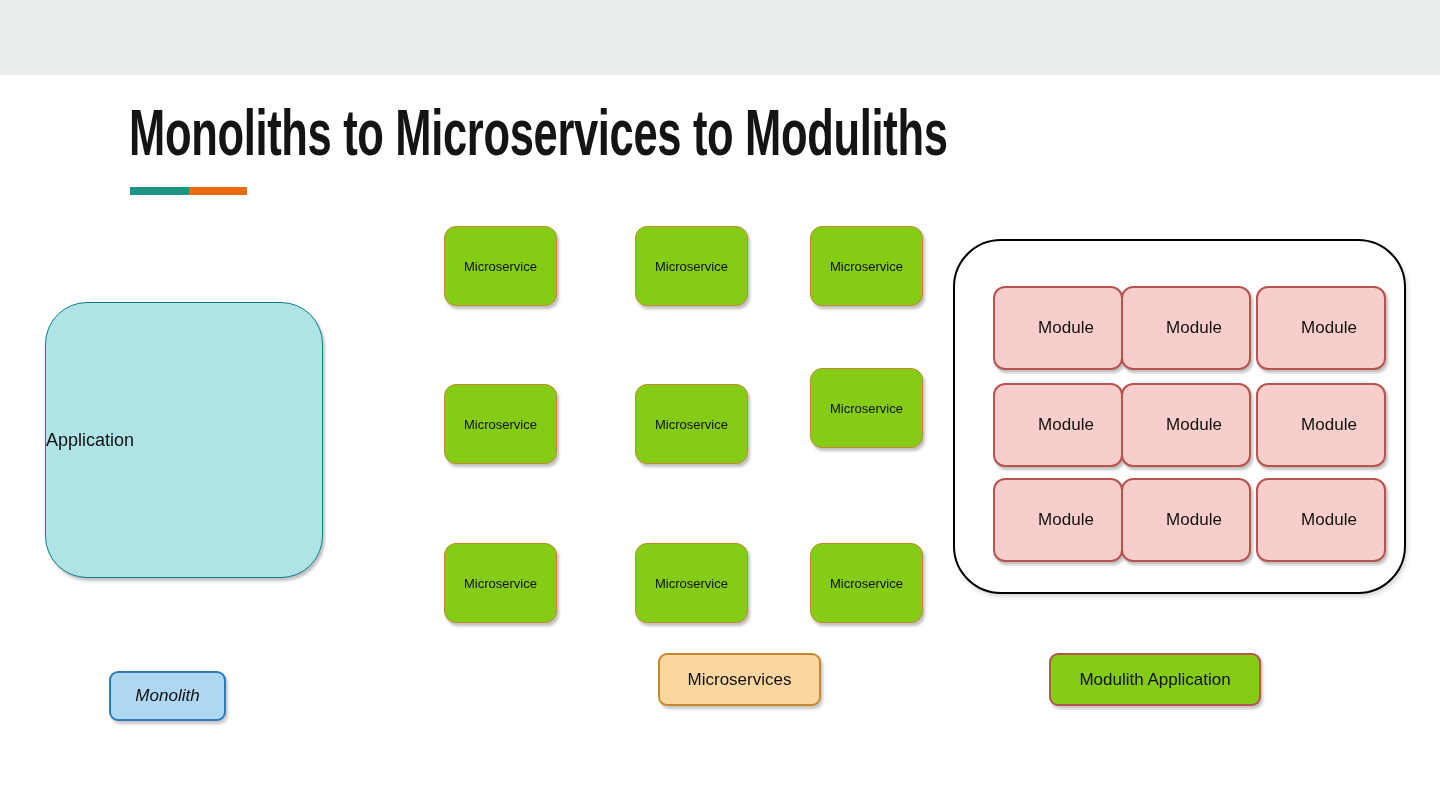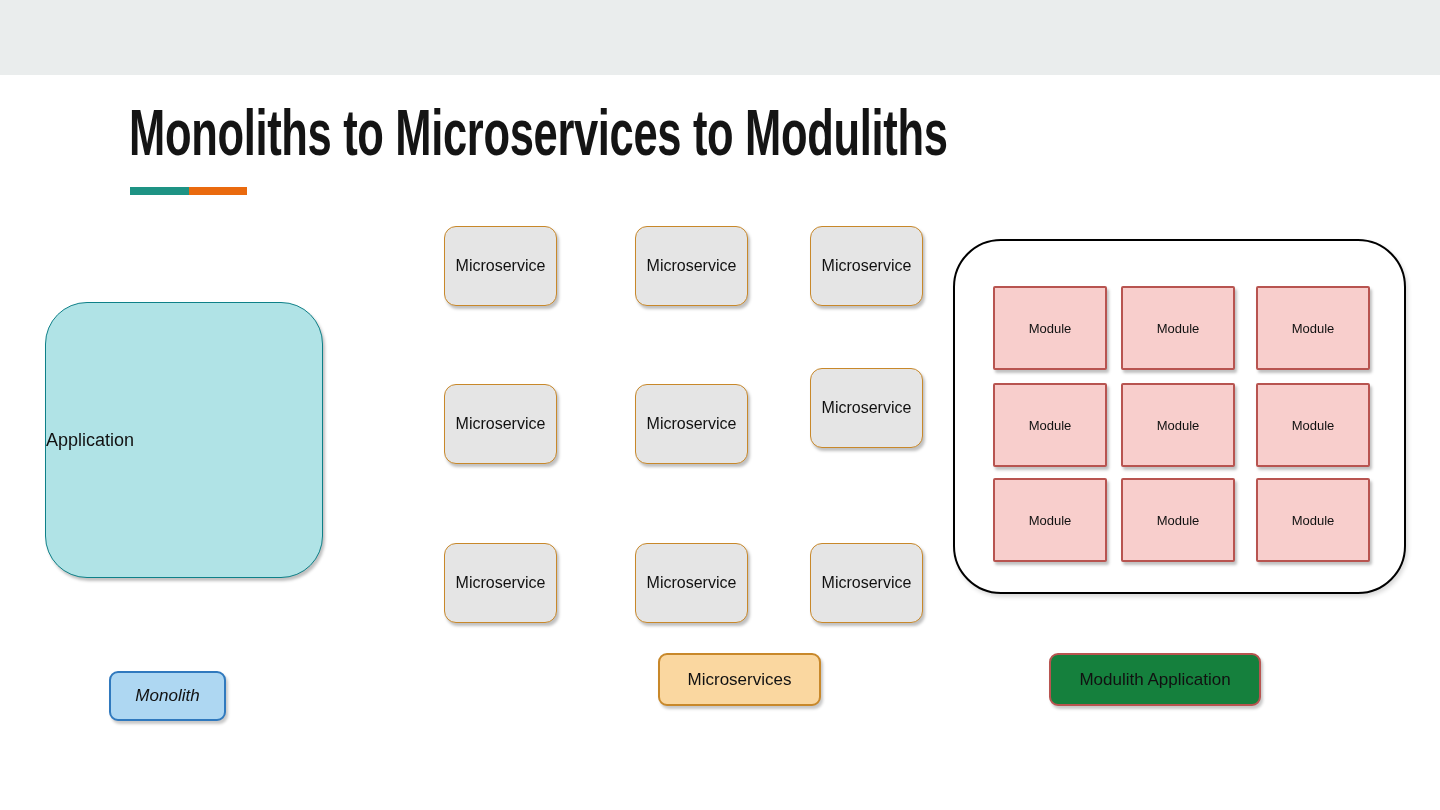--- a/index.html
+++ b/index.html
@@ -19,45 +19,45 @@
   .accent-orange{width:58px;height:8px;background:#EA6A0E;}
 
   .app-box{
     position:absolute;left:45px;top:302px;width:276px;height:274px;
     background:#B0E3E6;border:1.5px solid #0E8088;border-radius:42px;
     box-shadow:2px 3px 3px rgba(0,0,0,0.25);
     display:flex;align-items:center;font-size:18px;
   }
   .ms-box{
     position:absolute;width:111px;height:78px;
-    background:#e5e5e5;border:1.5px solid #C8882A;border-radius:12px;
+    background:#84cc16;border:1.5px solid #C8882A;border-radius:12px;
     box-shadow:2px 3px 3px rgba(0,0,0,0.25);
-    display:flex;align-items:center;justify-content:center;font-size:16px;
+    display:flex;align-items:center;justify-content:center;font-size:13px;
   }
   .modulith-container{
     position:absolute;left:953px;top:239px;width:449px;height:351px;
     background:#ffffff;border:2px solid #000000;border-radius:48px;
     box-shadow:2px 3px 4px rgba(0,0,0,0.15);
   }
   .module-box{
     position:absolute;width:110px;height:80px;
-    background:#F8CECC;border:2px solid #B85450;border-radius:2px;
+    background:#F8CECC;border:2px solid #B85450;border-radius:12px;
     box-shadow:2px 3px 3px rgba(0,0,0,0.25);
-    display:flex;align-items:center;justify-content:center;font-size:13px;
+    display:flex;align-items:center;justify-content:center;font-size:17px;padding-left:16px;
   }
   .caption{
     position:absolute;display:flex;align-items:center;justify-content:center;
     border-radius:9px;box-shadow:2px 3px 3px rgba(0,0,0,0.22);font-size:17px;
   }
   .caption-blue{left:109px;top:671px;width:113px;height:46px;
     background:#AED7F2;border:2px solid #3079BE;font-style:italic;}
   .caption-orange{left:658px;top:653px;width:159px;height:49px;
     background:#FAD7A0;border:2px solid #C8882A;}
   .caption-pink{left:1049px;top:653px;width:208px;height:49px;
-    background:#15803d;border:2px solid #B85450;}
+    background:#84cc16;border:2px solid #B85450;}
 </style>
 </head>
 <body>
 
 <div class="slide">
 
   <div class="topband"></div>
 
   <h1 class="title">Monoliths to Microservices to Moduliths</h1>
 

